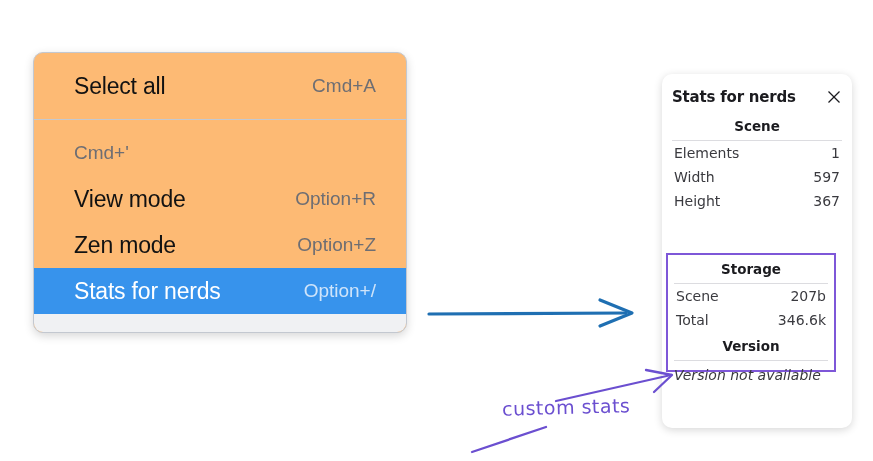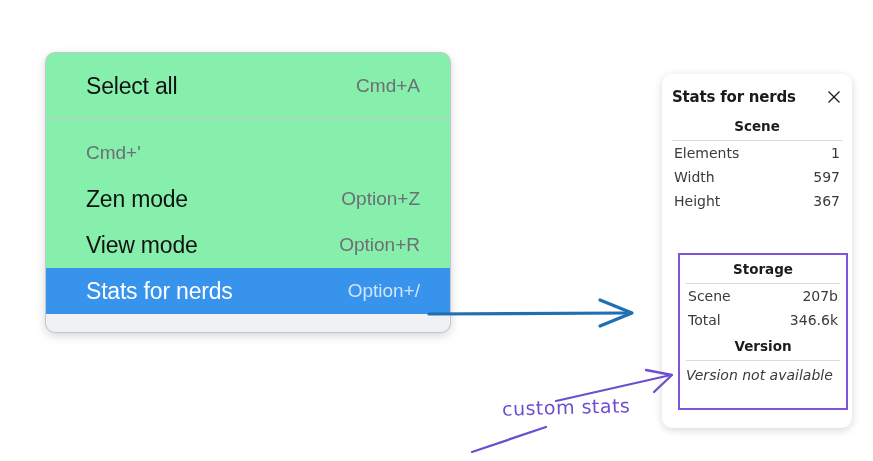--- a/index.html
+++ b/index.html
@@ -14,28 +14,27 @@
     overflow: hidden;
     font-family: "Liberation Sans", sans-serif;
     -webkit-font-smoothing: antialiased;
   }
 
   
   #context-menu {
     position: absolute;
     left: 33px;
     top: 52px;
-    width: 406px;
-    background: #86efac;
+    width: 374px;
+    background: #fdba74;
     border: 1px solid #C3C8D0;
     border-radius: 10px;
     box-shadow: 0 3px 10px rgba(0,0,0,0.16);
     overflow: hidden;
     box-sizing: border-box;
-    margin-left: 12px;
   }
   .menu-group { padding: 0; }
   .menu-group.top { padding-top: 10px; padding-bottom: 10px; }
   .menu-group.bottom { padding-top: 10px; padding-bottom: 0; }
   .menu-sep {
     height: 1px;
     background: #C3C8D0;
     margin: 0;
   }
   .menu-spacer { height: 18px; background: #F0F1F3; }
@@ -119,24 +118,24 @@
     font-size: 14px;
     color: #3A3A3F;
     padding: 4px 4px 4px 4px;
   }
   .stat-row .k { white-space: nowrap; }
   .stat-row .v { white-space: nowrap; }
 
   
   #storage-box {
     position: absolute;
-    left: 16px;
+    left: 4px;
     top: 179px;
     width: 170px;
-    height: 157px;
+    height: 119px;
     border: 2px solid #7E57D8;
     box-sizing: border-box;
     padding: 0 4px;
   }
   .single-line {
     font-size: 14px;
     color: #3A3A3F;
     padding: 6px 2px 2px 2px;
     white-space: nowrap;
     font-style: italic;
@@ -173,26 +172,26 @@
     </div>
   </div>
 
   <div class="menu-sep"></div>
 
   <div class="menu-group bottom">
     <div class="menu-item">
       <span class="shortcut">Cmd+'</span>
     </div>
     <div class="menu-item">
+      <span class="label">View mode</span>
+      <span class="shortcut">Option+R</span>
+    </div>
+    <div class="menu-item">
       <span class="label">Zen mode</span>
       <span class="shortcut">Option+Z</span>
-    </div>
-    <div class="menu-item">
-      <span class="label">View mode</span>
-      <span class="shortcut">Option+R</span>
     </div>
     <div class="menu-item highlighted">
       <span class="label">Stats for nerds</span>
       <span class="shortcut">Option+/</span>
     </div>
     <div class="menu-spacer"></div>
   </div>
 
 </div>
 

